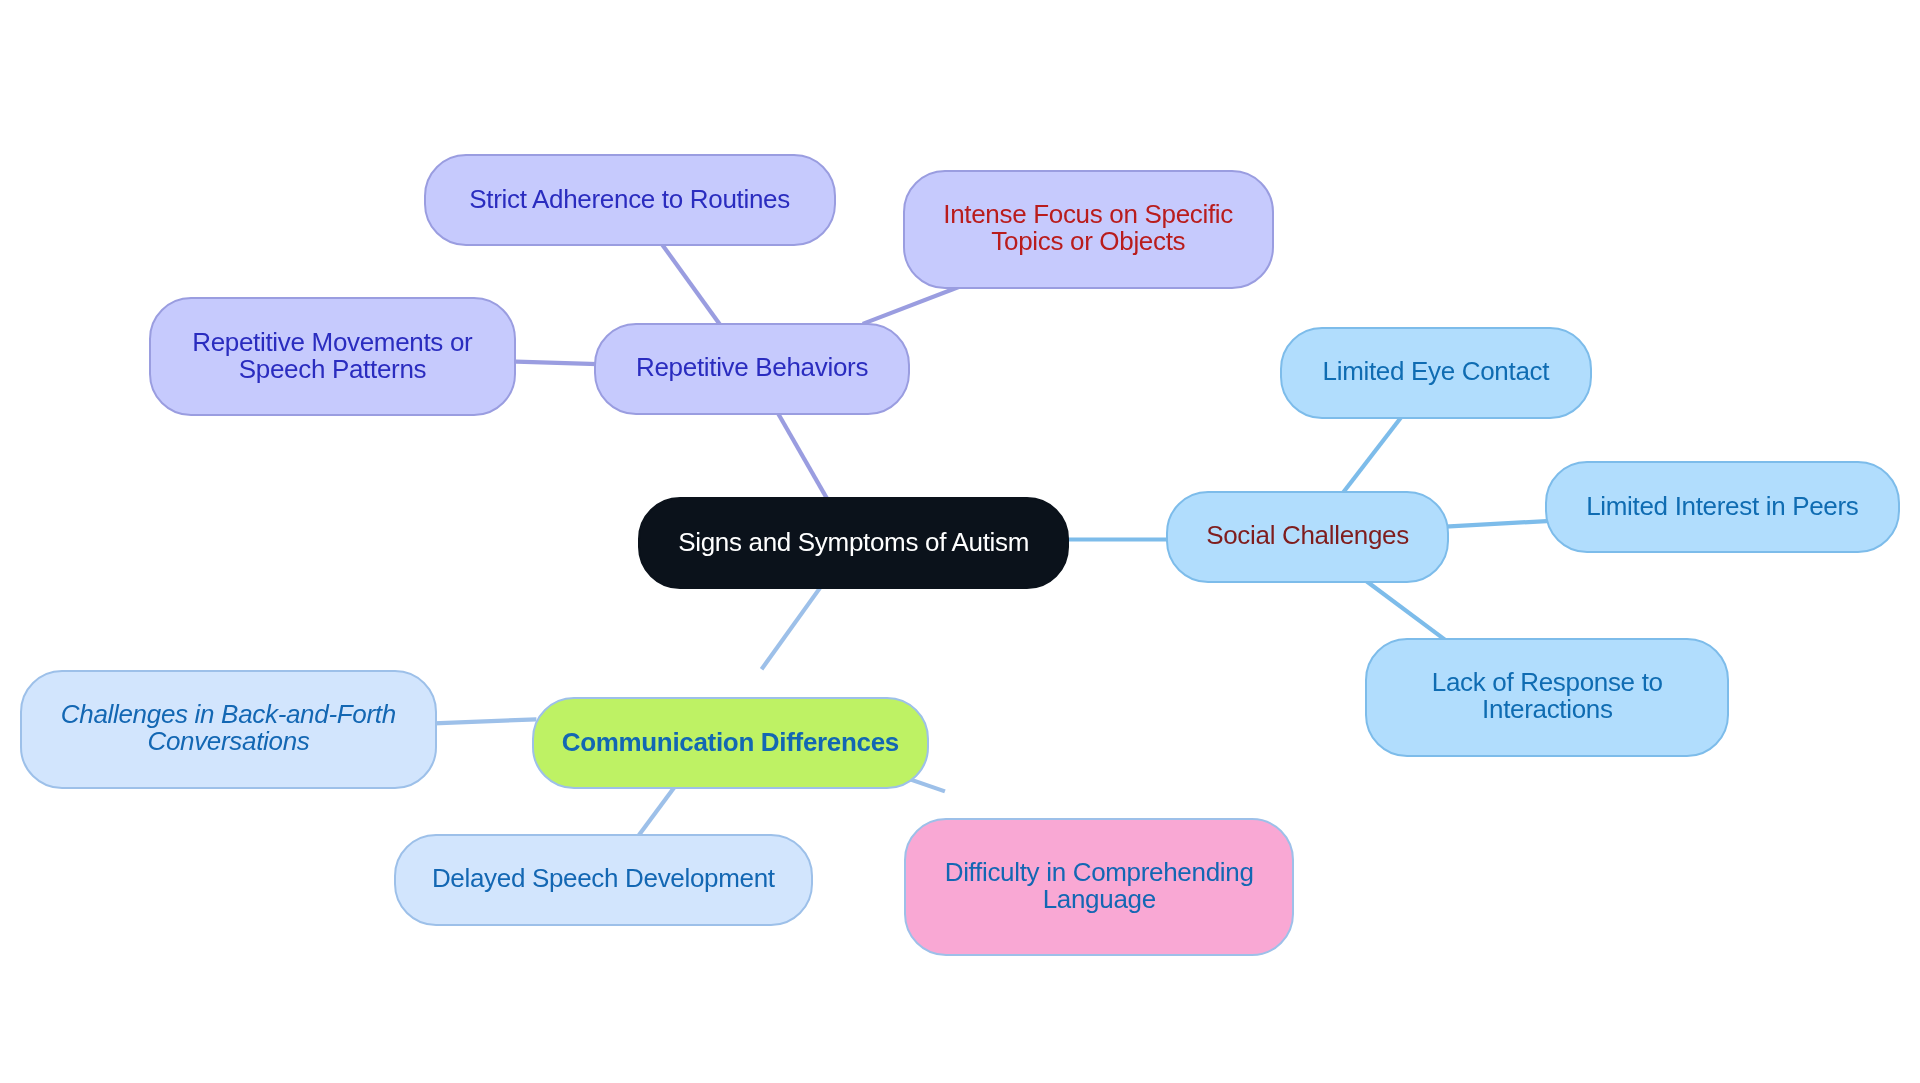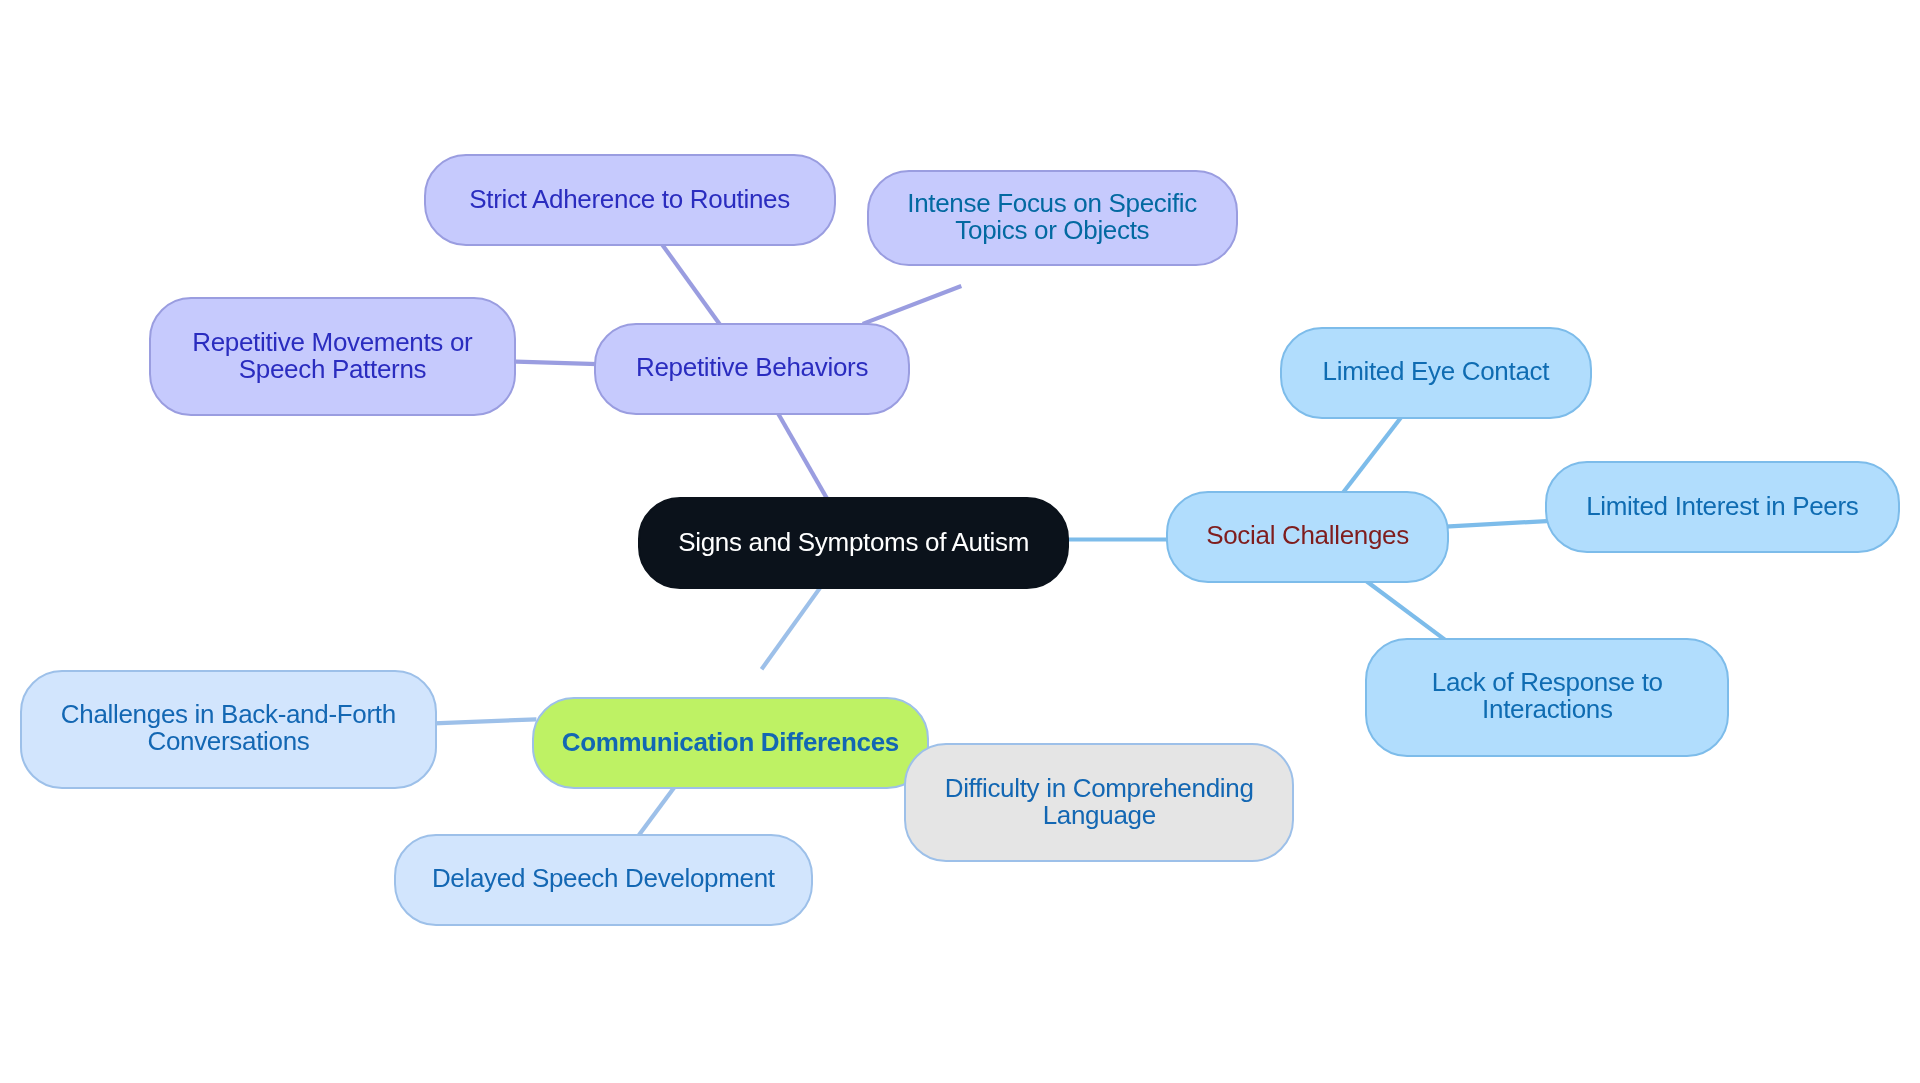--- a/index.html
+++ b/index.html
@@ -44,21 +44,21 @@
   </div>
 
   <div class="node" style="left: 423.7px; top: 154.2px; width: 412.1px; height: 92px; background: rgb(198, 202, 253); border-color: rgb(154, 157, 224); color: rgb(42, 44, 191);">
     <span class="node-label">Strict Adherence to Routines</span>
   </div>
 
   <div class="node" style="left: 594.4px; top: 322.5px; width: 315.6px; height: 92px; background: rgb(198, 202, 253); border-color: rgb(154, 157, 224); color: rgb(42, 44, 191);">
     <span class="node-label">Repetitive Behaviors</span>
   </div>
 
-  <div class="node" style="left: 867px; top: 169.8px; width: 370.6px; height: 96px; background: rgb(198, 202, 253); border-color: rgb(154, 157, 224); color: #0369a1;">
+  <div class="node" style="left: 903px; top: 169.8px; width: 370.6px; height: 119px; background: rgb(198, 202, 253); border-color: rgb(154, 157, 224); color: #b91c1c;">
     <span class="node-label">Intense Focus on Specific
 Topics or Objects</span>
   </div>
 
   <div class="node" style="left: 638.4px; top: 497.3px; width: 430.8px; height: 92px; background: rgb(11, 18, 27); border-color: rgb(11, 18, 27); color: rgb(255, 255, 255);">
     <span class="node-label">Signs and Symptoms of Autism</span>
   </div>
 
   <div class="node" style="left: 1280.2px; top: 326.6px; width: 311.6px; height: 92px; background: rgb(177, 221, 253); border-color: rgb(125, 188, 234); color: rgb(15, 108, 178);">
     <span class="node-label">Limited Eye Contact</span>
@@ -70,31 +70,31 @@
 
   <div class="node" style="left: 1544.6px; top: 461.2px; width: 355.8px; height: 92px; background: rgb(177, 221, 253); border-color: rgb(125, 188, 234); color: rgb(15, 108, 178);">
     <span class="node-label">Limited Interest in Peers</span>
   </div>
 
   <div class="node" style="left: 1365.4px; top: 637.6px; width: 364px; height: 119px; background: rgb(177, 221, 253); border-color: rgb(125, 188, 234); color: rgb(15, 108, 178);">
     <span class="node-label">Lack of Response to
 Interactions</span>
   </div>
 
-  <div class="node" style="left: 19.6px; top: 669.6px; width: 417.8px; height: 119px; background: rgb(210, 229, 253); border-color: rgb(157, 192, 233); color: rgb(19, 103, 179);">
+  <div class="node" style="left: 19.6px; top: 669.6px; width: 417.8px; height: 119px; background: rgb(210, 229, 253); border-color: rgb(157, 192, 233); color: rgb(19, 103, 179); font-style: italic;">
     <span class="node-label">Challenges in Back-and-Forth
 Conversations</span>
   </div>
 
   <div class="node" style="left: 532.4px; top: 697px; width: 396.2px; height: 92px; background: #bef264; border-color: rgb(157, 192, 233); color: rgb(19, 103, 179); font-weight: bold;">
     <span class="node-label">Communication Differences</span>
   </div>
 
   <div class="node" style="left: 394.4px; top: 833.6px; width: 418.2px; height: 92px; background: rgb(210, 229, 253); border-color: rgb(157, 192, 233); color: rgb(19, 103, 179);">
     <span class="node-label">Delayed Speech Development</span>
   </div>
 
-  <div class="node" style="left: 904.2px; top: 743px; width: 390.2px; height: 119px; background: #e5e5e5; border-color: rgb(157, 192, 233); color: rgb(19, 103, 179);">
+  <div class="node" style="left: 904.2px; top: 818px; width: 390.2px; height: 138px; background: #f9a8d4; border-color: rgb(157, 192, 233); color: rgb(19, 103, 179);">
     <span class="node-label">Difficulty in Comprehending
 Language</span>
   </div>
 
 </div>
 
 </body></html>

